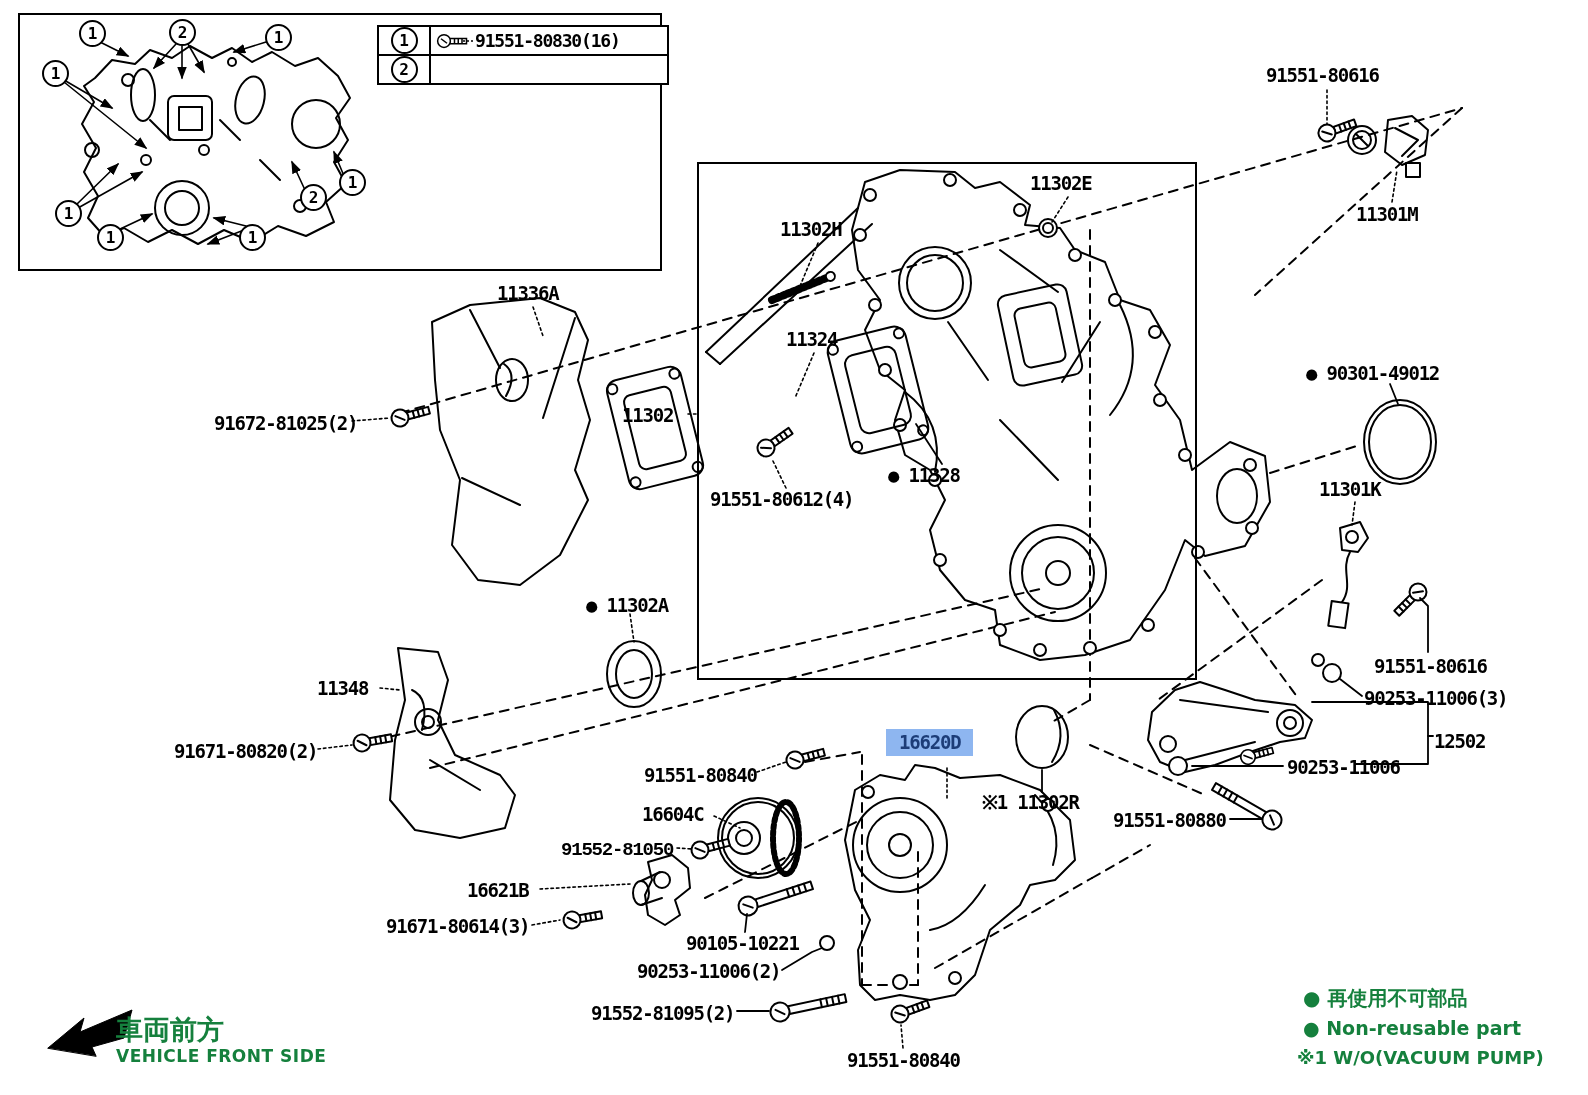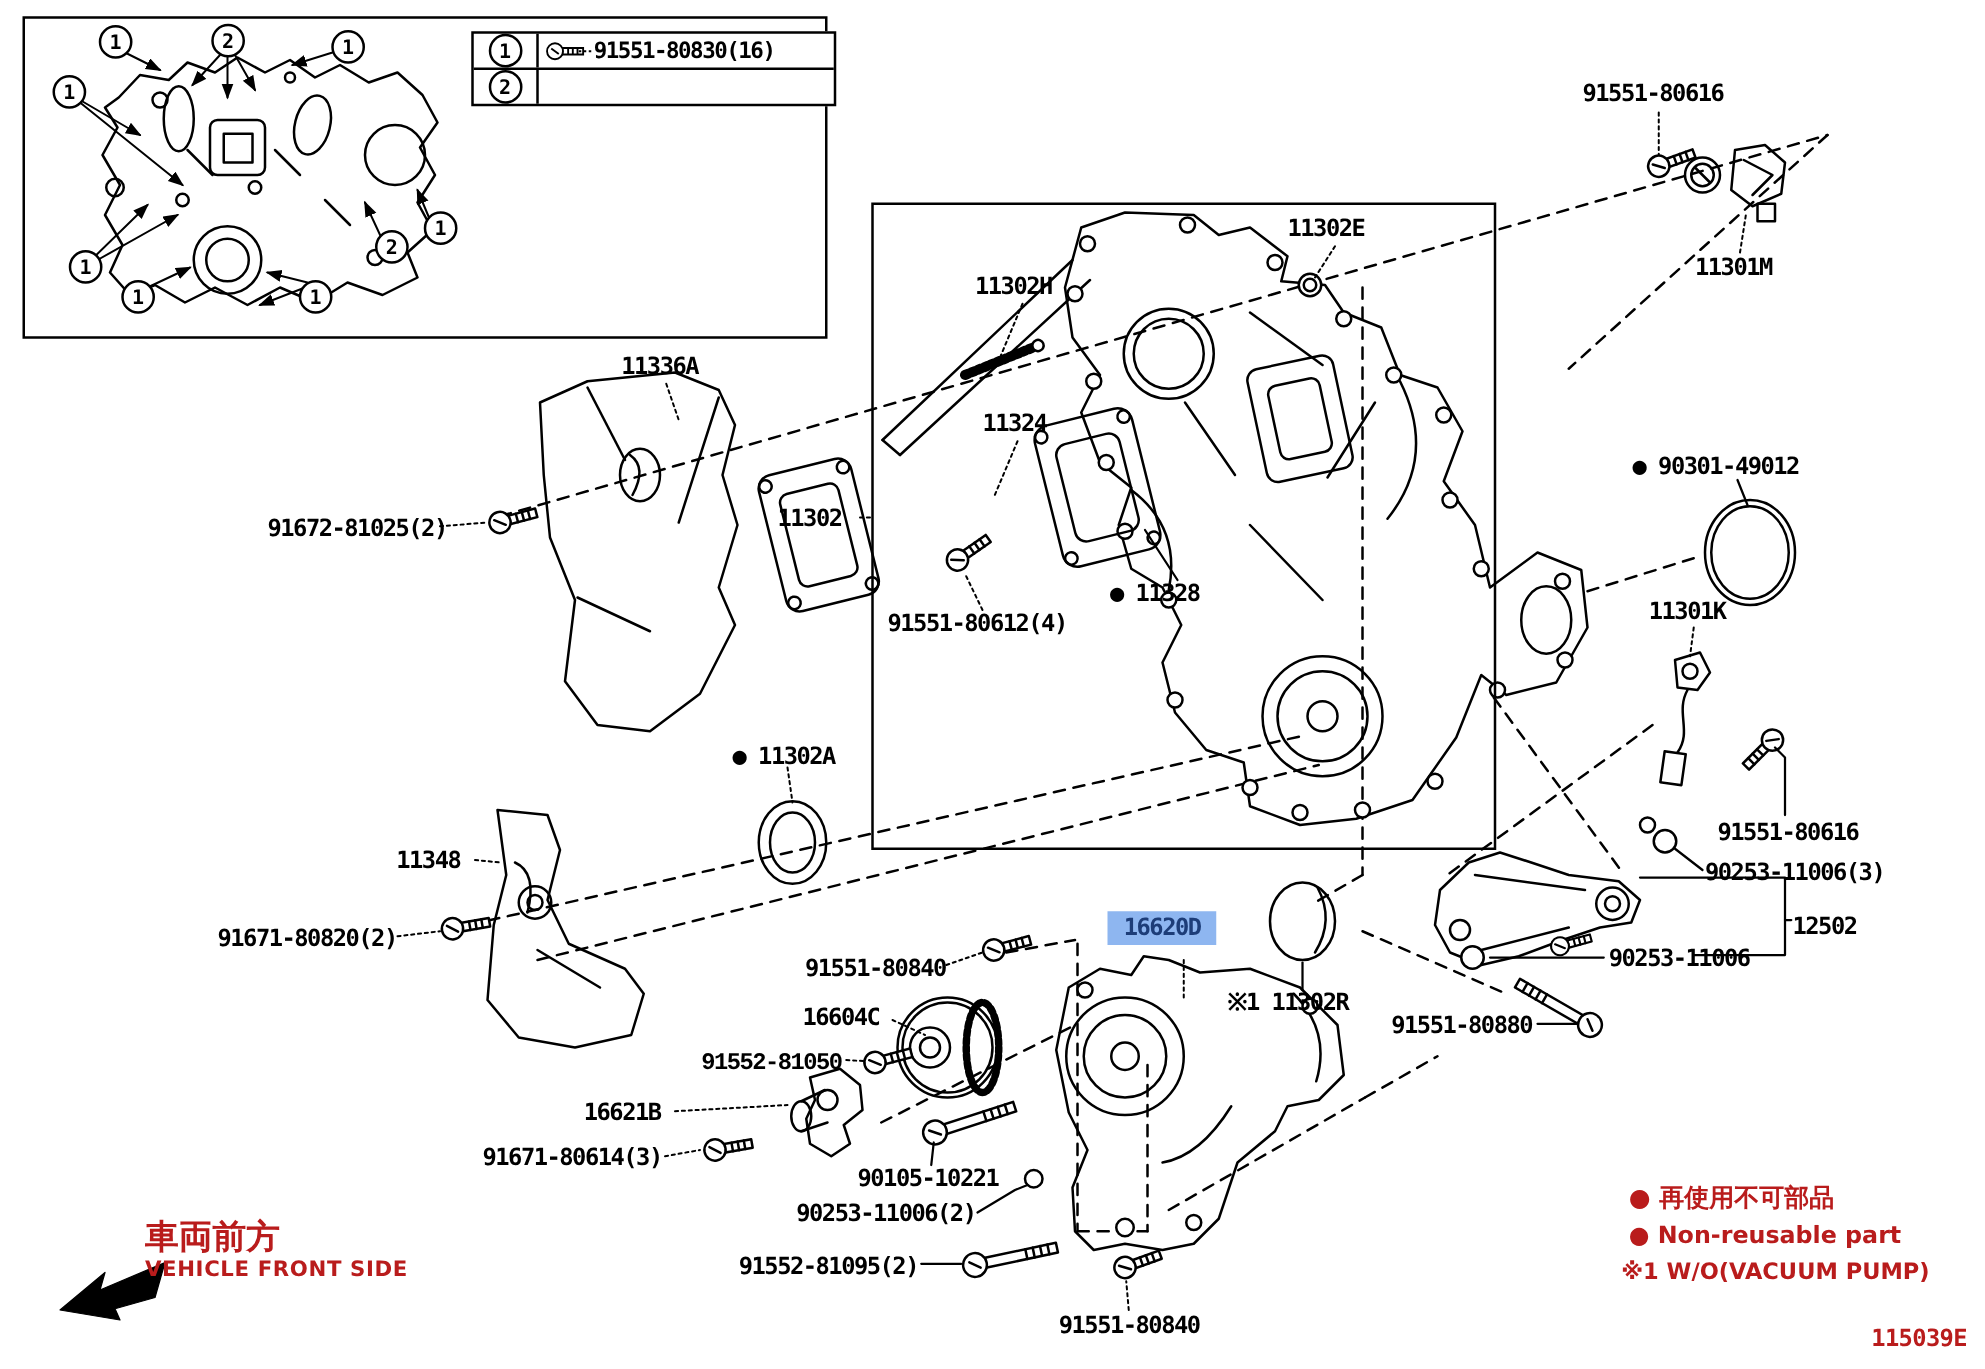--- a/index.html
+++ b/index.html
@@ -14,21 +14,21 @@
   .legend-row{display:flex;border-bottom:2px solid #000;}
   .legend-row:last-child{border-bottom:none;}
   .legend-ref{width:50px;border-right:2px solid #000;display:flex;align-items:center;justify-content:center;}
   .legend-cell{flex:1;padding:3px 4px;display:flex;flex-direction:column;justify-content:center;}
   .legend-line{display:flex;align-items:center;font:700 18px "DejaVu Sans Mono",monospace;letter-spacing:-1.2px;}
   .refc{width:27px;height:27px;border:2.5px solid #000;border-radius:50%;background:#fff;
         display:flex;align-items:center;justify-content:center;
         font:700 16px "DejaVu Sans Mono",monospace;color:#000;box-sizing:border-box;}
   .refc.abs{position:absolute;}
   .jp{font-family:"DejaVu Sans",sans-serif;font-weight:700;}
-  .ftxt{position:absolute;white-space:nowrap;color:#b91c1c;line-height:1;}
+  .ftxt{position:absolute;white-space:nowrap;color:#15803d;line-height:1;margin-top:40px;}
 </style>
 </head>
 <body>
 
 <div class="canvas">
 
   <svg class="art" width="1588" height="1095" viewBox="0 0 1588 1095">
     <defs>
       <marker id="ah" markerWidth="9" markerHeight="9" refX="7" refY="3" orient="auto">
         <path d="M0,0 L8,3 L0,6 Z" fill="#000"></path>

